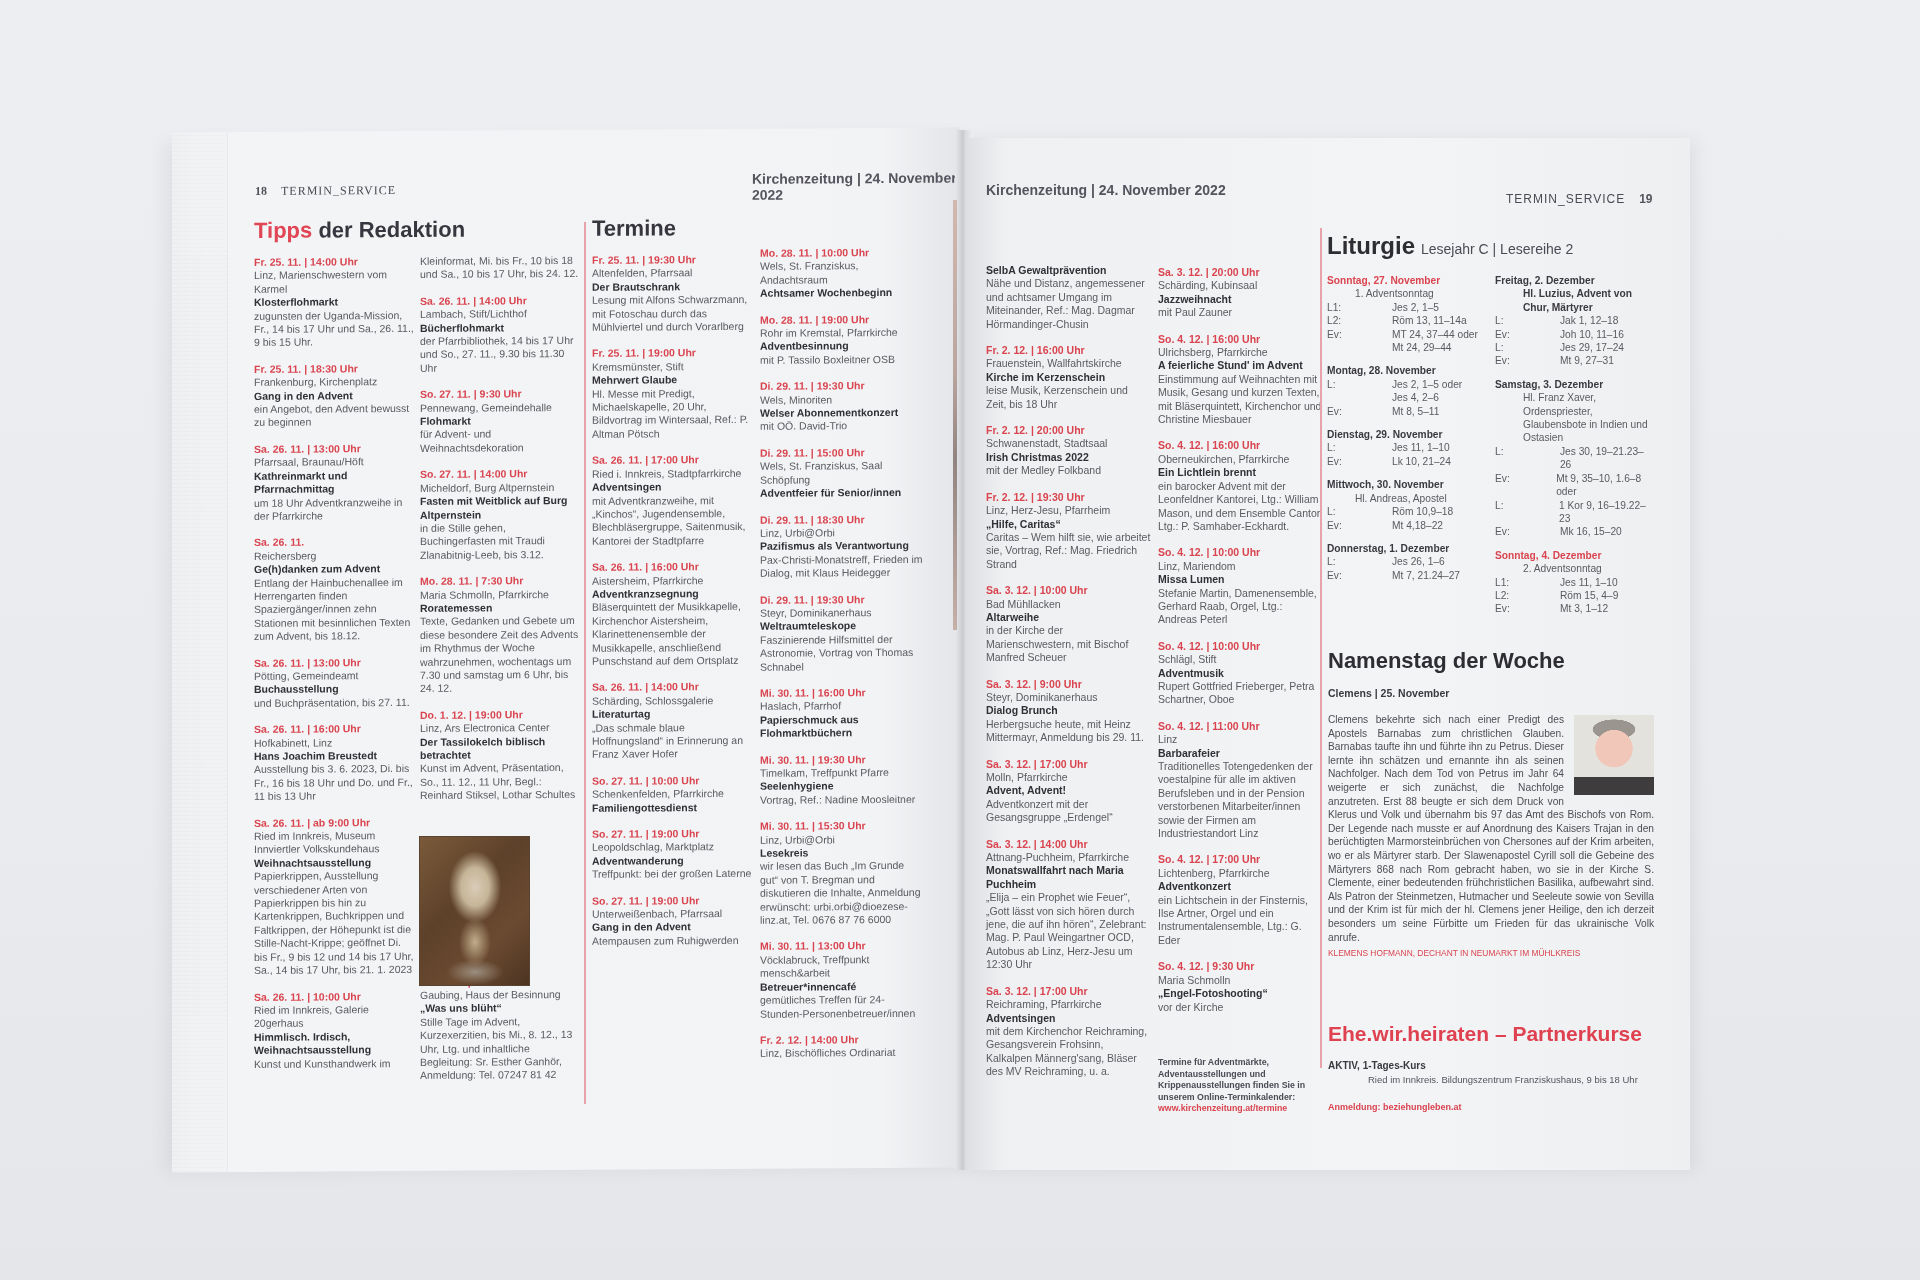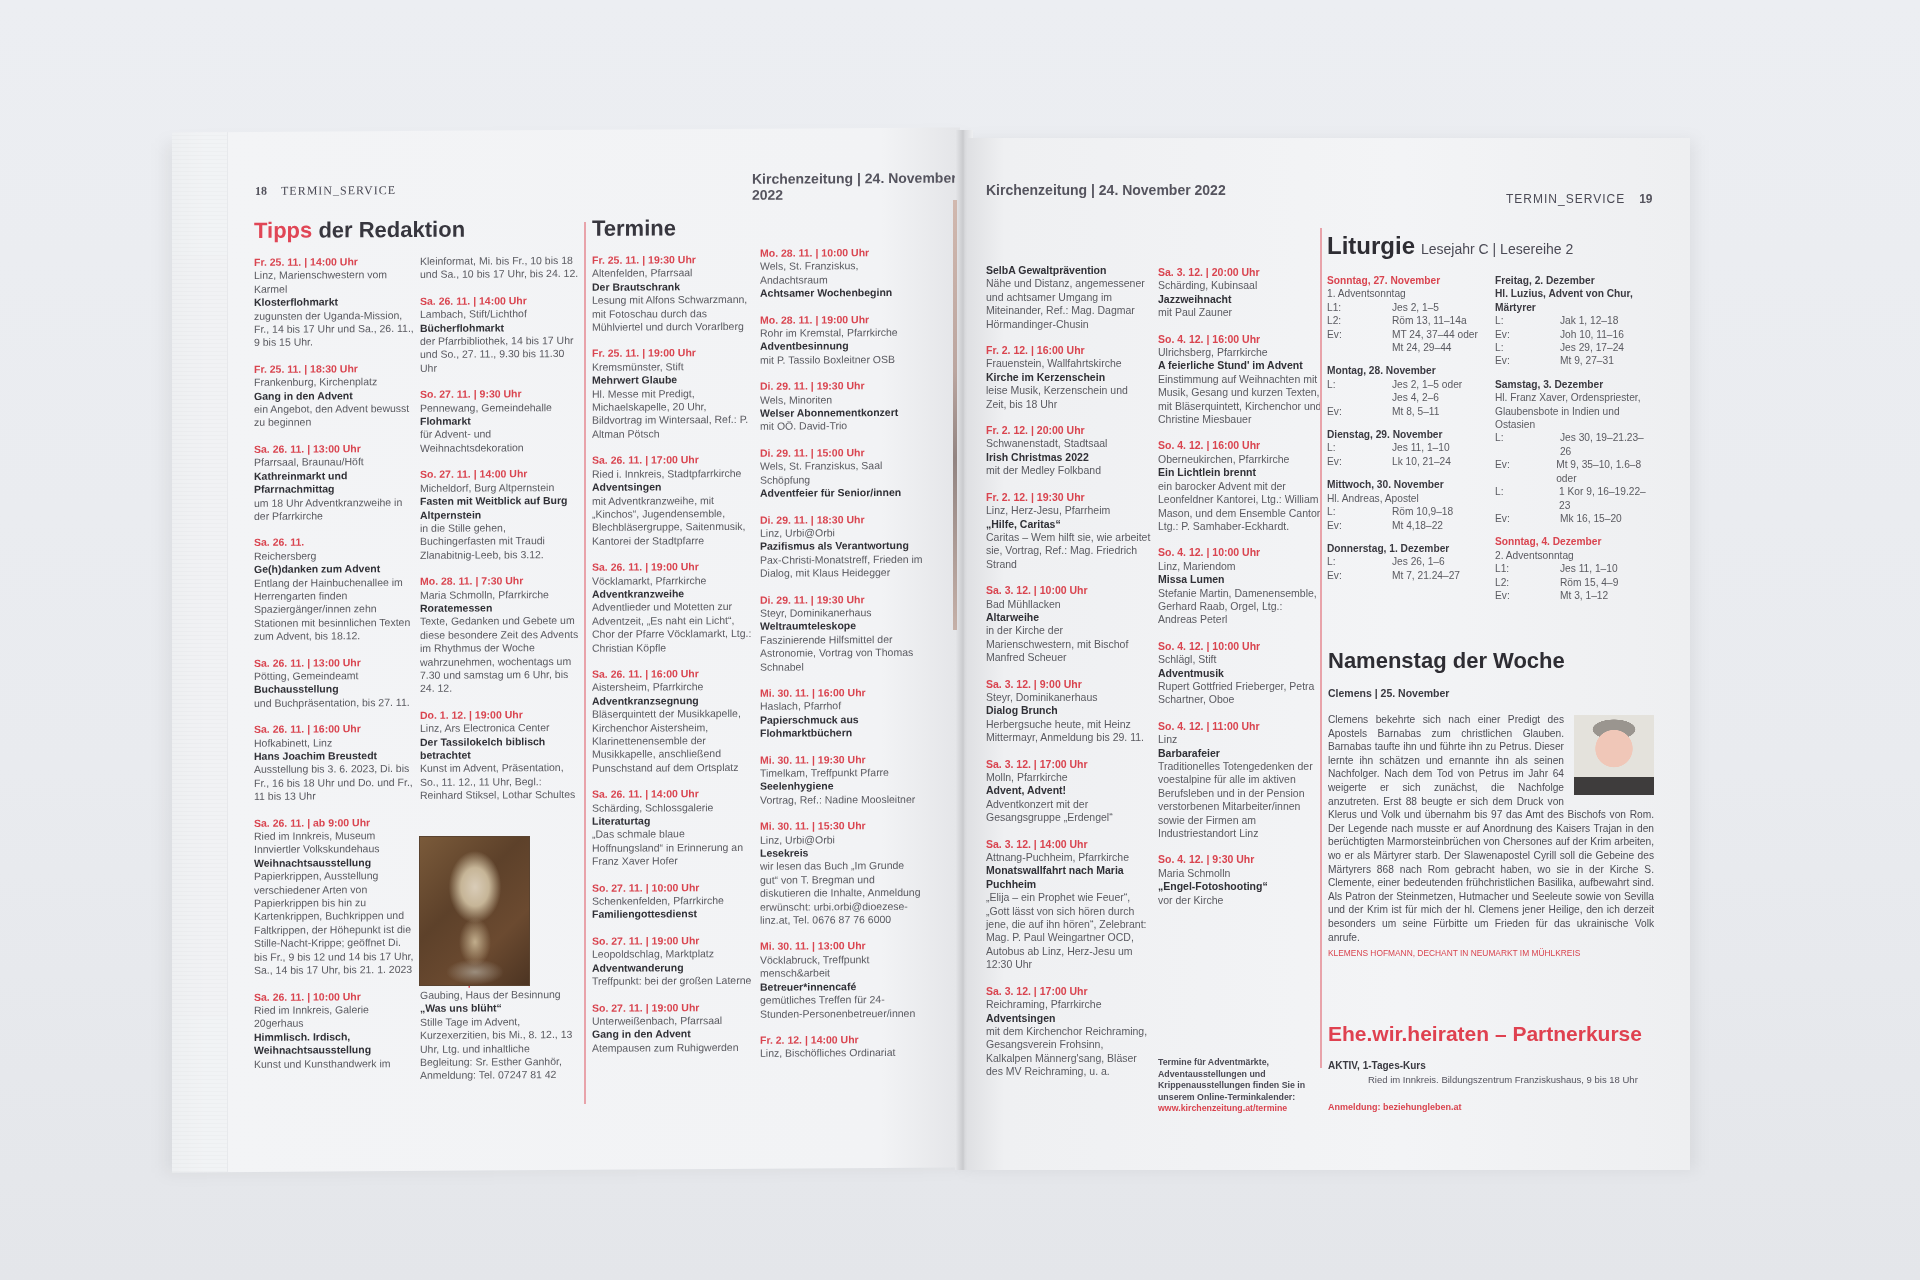--- a/index.html
+++ b/index.html
@@ -59,21 +59,21 @@
       radial-gradient(ellipse 20px 30px at 55px 105px, #c1ad8c 0%, transparent 80%),
       radial-gradient(ellipse 36px 16px at 55px 135px, #9b8d7d 0%, transparent 80%),
       linear-gradient(135deg, #7a5a3a 0%, #5d412a 40%, #6b4a30 70%, #4c3422 100%);
     border:1px solid #5a4330; }
 
   .liturgie-title { position:absolute; left:1327px; top:232px; font-size:24px; font-weight:bold; color:#2e2d33; }
   .liturgie-title .sub { font-size:14px; font-weight:normal; color:#4b4a55; margin-left:6px; }
   .lit-col { position:absolute; font-size:10.2px; line-height:13.4px; color:#5a5a60; }
   .lit-day { font-weight:bold; color:#3a3940; display:block; }
   .lit-day.sun { color:#d9444f; }
-  .lit-note { display:block; }
+  .lit-note { display:block;margin-left:28px; }
   .lit-row { display:flex;gap:21px; }
   .lit-row .k { width:44px; }
   .lit-block { margin-bottom:10px; }
 
   .name-title { position:absolute; left:1328px; top:648px; font-size:22px; font-weight:bold; color:#2e2d33; }
   .name-sub { position:absolute; left:1328px; top:687px; font-size:10.5px; font-weight:bold; color:#3a3940; }
   .name-body { position:absolute; left:1328px; top:713px; width:326px; font-size:10.2px; line-height:13.6px; color:#4d4d55; text-align:justify; }
   .name-photo { float:right; width:80px; height:80px; margin:2px 0 4px 10px;
     background: radial-gradient(circle at 50% 42%, #f0c7b8 0 30%, transparent 31%),
                 radial-gradient(ellipse 30px 14px at 50% 18%, #9a958f 0 70%, transparent 72%),
@@ -217,26 +217,20 @@
         <span class="t">Mehrwert Glaube</span>
         <span class="x">Hl. Messe mit Predigt, Michaelskapelle, 20 Uhr, Bildvortrag im Wintersaal, Ref.: P. Altman Pötsch</span>
       </div>
       <div class="entry">
         <span class="d">Sa. 26. 11. | 17:00 Uhr</span>
         <span class="p">Ried i. Innkreis, Stadtpfarrkirche</span>
         <span class="t">Adventsingen</span>
         <span class="x">mit Adventkranzweihe, mit „Kinchos“, Jugendensemble, Blechbläsergruppe, Saitenmusik, Kantorei der Stadtpfarre</span>
       </div>
       <div class="entry">
-        <span class="d">Sa. 26. 11. | 19:00 Uhr</span>
-        <span class="p">Vöcklamarkt, Pfarrkirche</span>
-        <span class="t">Adventkranzweihe</span>
-        <span class="x">Adventlieder und Motetten zur Adventzeit, „Es naht ein Licht“, Chor der Pfarre Vöcklamarkt, Ltg.: Christian Köpfle</span>
-      </div>
-      <div class="entry">
         <span class="d">Sa. 26. 11. | 16:00 Uhr</span>
         <span class="p">Aistersheim, Pfarrkirche</span>
         <span class="t">Adventkranzsegnung</span>
         <span class="x">Bläserquintett der Musikkapelle, Kirchenchor Aistersheim, Klarinettenensemble der Musikkapelle, anschließend Punschstand auf dem Ortsplatz</span>
       </div>
       <div class="entry">
         <span class="d">Sa. 26. 11. | 14:00 Uhr</span>
         <span class="p">Schärding, Schlossgalerie</span>
         <span class="t">Literaturtag</span>
         <span class="x">„Das schmale blaue Hoffnungsland“ in Erinnerung an Franz Xaver Hofer</span>
@@ -418,20 +412,26 @@
         <span class="d">So. 4. 12. | 10:00 Uhr</span>
         <span class="p">Schlägl, Stift</span>
         <span class="t">Adventmusik</span>
         <span class="x">Rupert Gottfried Frieberger, Petra Schartner, Oboe</span>
       </div>
       <div class="entry">
         <span class="d">So. 4. 12. | 11:00 Uhr</span>
         <span class="p">Linz</span>
         <span class="t">Barbarafeier</span>
         <span class="x">Traditionelles Totengedenken der voestalpine für alle im aktiven Berufsleben und in der Pension verstorbenen Mitarbeiter/innen sowie der Firmen am Industriestandort Linz</span>
+      </div>
+      <div class="entry">
+        <span class="d">So. 4. 12. | 17:00 Uhr</span>
+        <span class="p">Lichtenberg, Pfarrkirche</span>
+        <span class="t">Adventkonzert</span>
+        <span class="x">ein Lichtschein in der Finsternis, Ilse Artner, Orgel und ein Instrumentalensemble, Ltg.: G. Eder</span>
       </div>
       <div class="entry">
         <span class="d">So. 4. 12. | 9:30 Uhr</span>
         <span class="p">Maria Schmolln</span>
         <span class="t">„Engel-Fotoshooting“</span>
         <span class="x">vor der Kirche</span>
       </div>
     </div>
 
   <div class="vrule" style="left:352px;top:90px;height:840px;"></div>

